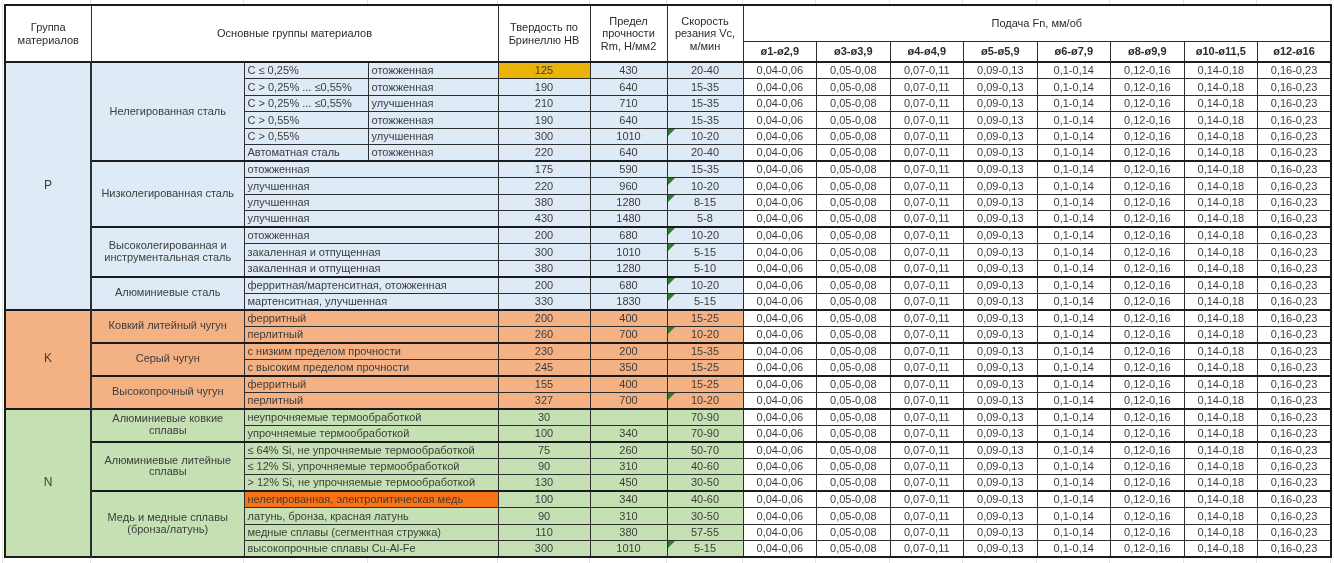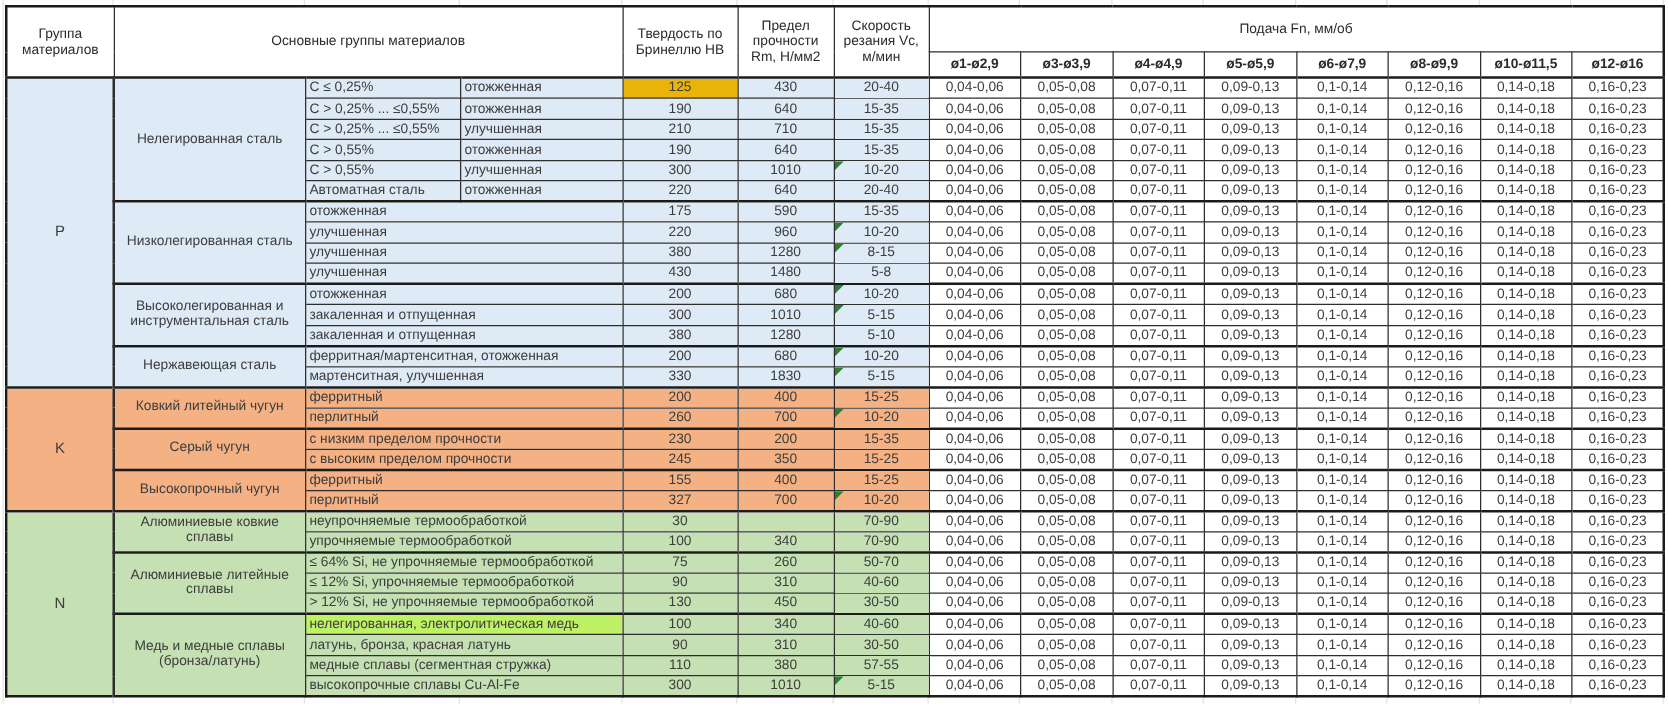--- a/index.html
+++ b/index.html
@@ -264,21 +264,21 @@
         <td class="feed" style="background: rgb(255, 255, 255);">0,04-0,06</td>
         <td class="feed" style="background: rgb(255, 255, 255);">0,05-0,08</td>
         <td class="feed" style="background: rgb(255, 255, 255);">0,07-0,11</td>
         <td class="feed" style="background: rgb(255, 255, 255);">0,09-0,13</td>
         <td class="feed" style="background: rgb(255, 255, 255);">0,1-0,14</td>
         <td class="feed" style="background: rgb(255, 255, 255);">0,12-0,16</td>
         <td class="feed" style="background: rgb(255, 255, 255);">0,14-0,18</td>
         <td class="feed" style="background: rgb(255, 255, 255);">0,16-0,23</td>
       </tr>
       <tr class="subgroup-start">
-        <td class="category" rowspan="2" style="background: rgb(222, 234, 246);">Нержавеющая сталь</td>
+        <td class="category" rowspan="2" style="background: rgb(222, 234, 246);">Алюминиевые сталь</td>
         <td class="desc" colspan="2" style="background: rgb(222, 234, 246);">ферритная/мартенситная, отожженная</td>
         <td class="hb" style="background: rgb(222, 234, 246);">200</td>
         <td class="rm" style="background: rgb(222, 234, 246);">680</td>
         <td class="vc" style="background: rgb(222, 234, 246);">10-20<span class="note-marker" style="border-top-color: rgb(47, 125, 49);"></span></td>
         <td class="feed" style="background: rgb(255, 255, 255);">0,04-0,06</td>
         <td class="feed" style="background: rgb(255, 255, 255);">0,05-0,08</td>
         <td class="feed" style="background: rgb(255, 255, 255);">0,07-0,11</td>
         <td class="feed" style="background: rgb(255, 255, 255);">0,09-0,13</td>
         <td class="feed" style="background: rgb(255, 255, 255);">0,1-0,14</td>
         <td class="feed" style="background: rgb(255, 255, 255);">0,12-0,16</td>
@@ -455,21 +455,21 @@
         <td class="feed" style="background: rgb(255, 255, 255);">0,05-0,08</td>
         <td class="feed" style="background: rgb(255, 255, 255);">0,07-0,11</td>
         <td class="feed" style="background: rgb(255, 255, 255);">0,09-0,13</td>
         <td class="feed" style="background: rgb(255, 255, 255);">0,1-0,14</td>
         <td class="feed" style="background: rgb(255, 255, 255);">0,12-0,16</td>
         <td class="feed" style="background: rgb(255, 255, 255);">0,14-0,18</td>
         <td class="feed" style="background: rgb(255, 255, 255);">0,16-0,23</td>
       </tr>
       <tr class="subgroup-start">
         <td class="category" rowspan="4" style="background: rgb(197, 224, 179);">Медь и медные сплавы (бронза/латунь)</td>
-        <td class="desc" colspan="2" style="background: #bef264;">нелегированная, электролитическая медь</td>
+        <td class="desc" colspan="2" style="background: #f97316;">нелегированная, электролитическая медь</td>
         <td class="hb" style="background: rgb(197, 224, 179);">100</td>
         <td class="rm" style="background: rgb(197, 224, 179);">340</td>
         <td class="vc" style="background: rgb(197, 224, 179);">40-60</td>
         <td class="feed" style="background: rgb(255, 255, 255);">0,04-0,06</td>
         <td class="feed" style="background: rgb(255, 255, 255);">0,05-0,08</td>
         <td class="feed" style="background: rgb(255, 255, 255);">0,07-0,11</td>
         <td class="feed" style="background: rgb(255, 255, 255);">0,09-0,13</td>
         <td class="feed" style="background: rgb(255, 255, 255);">0,1-0,14</td>
         <td class="feed" style="background: rgb(255, 255, 255);">0,12-0,16</td>
         <td class="feed" style="background: rgb(255, 255, 255);">0,14-0,18</td>

